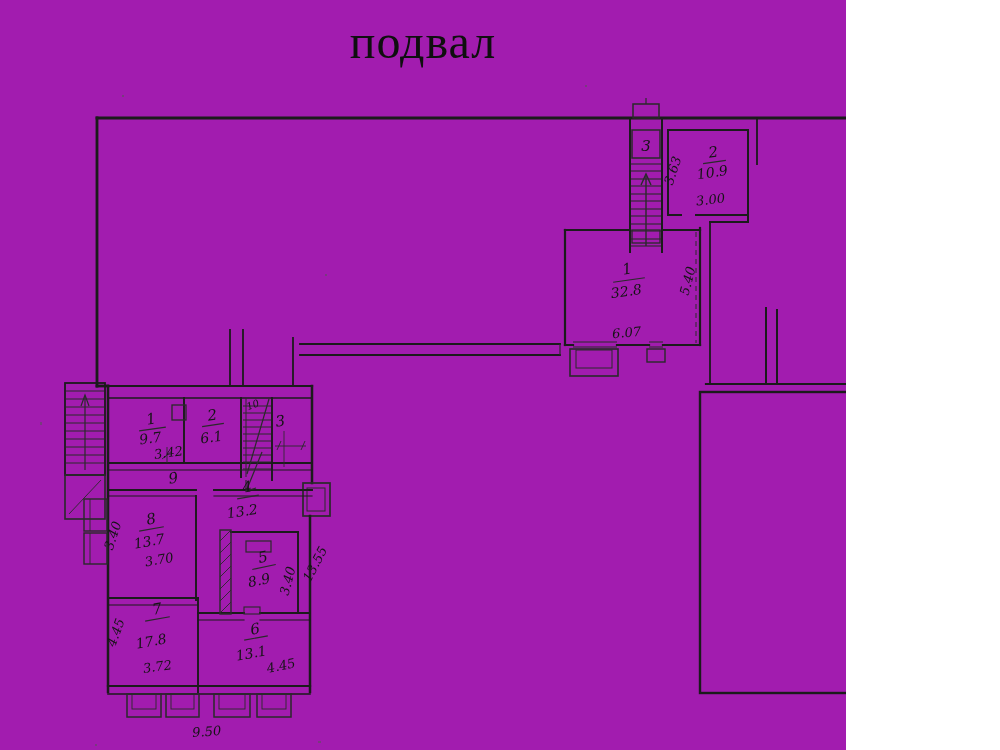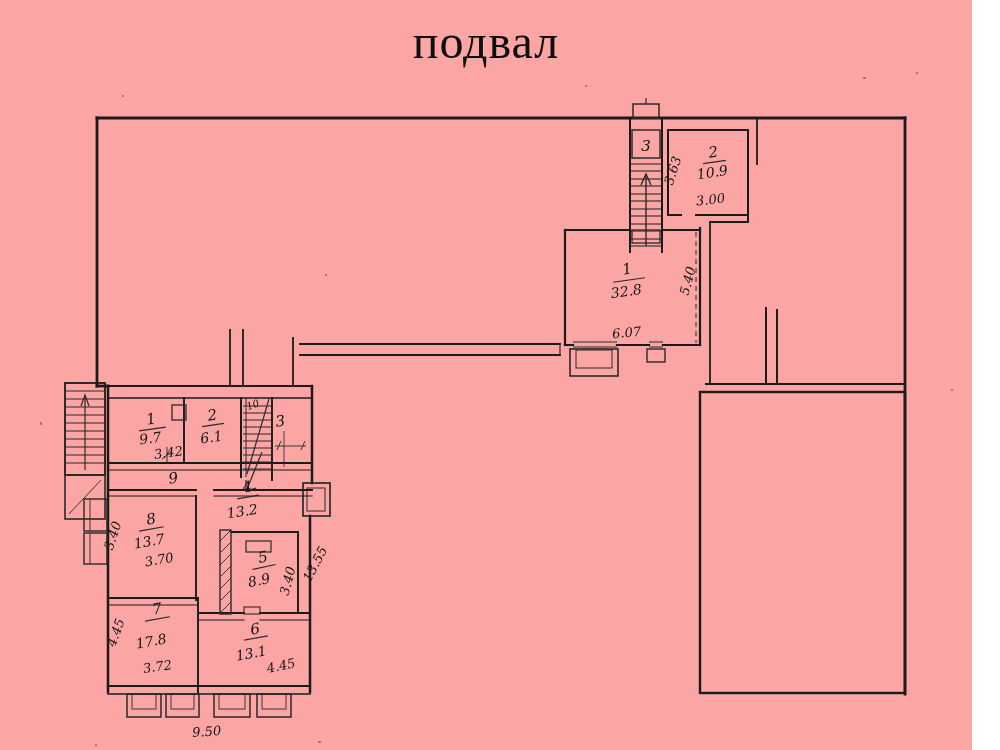--- a/index.html
+++ b/index.html
@@ -1,16 +1,16 @@
 <!DOCTYPE html>
 <html><head>
 <meta charset="utf-8">
 <style>
   html,body{margin:0;padding:0;background:#ffffff;}
-  .page{position:relative;width:972px;height:750px;background:#fca5a5;overflow:hidden;
+  .page{position:relative;width:846px;height:750px;background:#a21caf;overflow:hidden;
         font-family:"Liberation Serif", serif;}
   .title{position:absolute;top:14px;left:0;width:100%;text-align:center;
          font-size:48px;color:#0f0f0f;letter-spacing:1px;
          font-family:"Liberation Serif", serif;}
   svg{position:absolute;top:0;left:0;}
   .wall{stroke:#1b1b1b;fill:none;stroke-linecap:square;}
   .thin{stroke:#2a2a2a;fill:none;stroke-linecap:butt;}
   .lbl{fill:#141414;font-family:"DejaVu Serif", serif;font-style:italic;
        text-anchor:middle;}
   .num{font-size:15px;}

